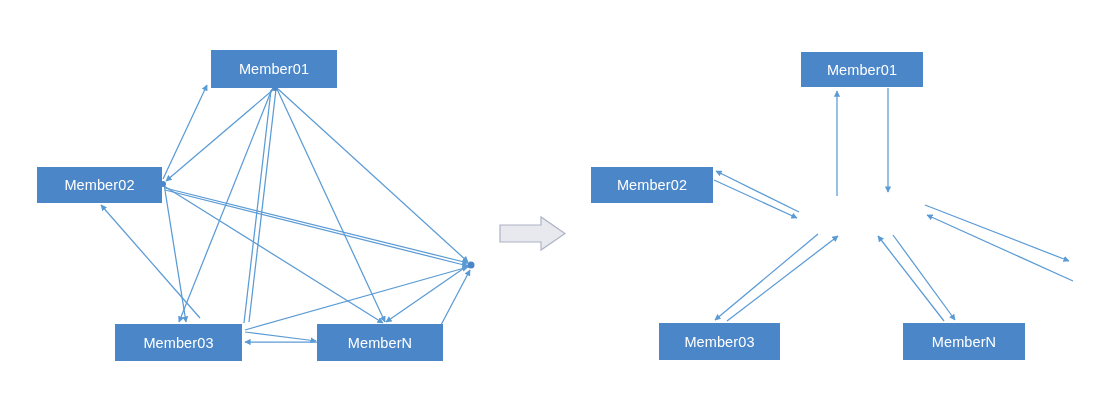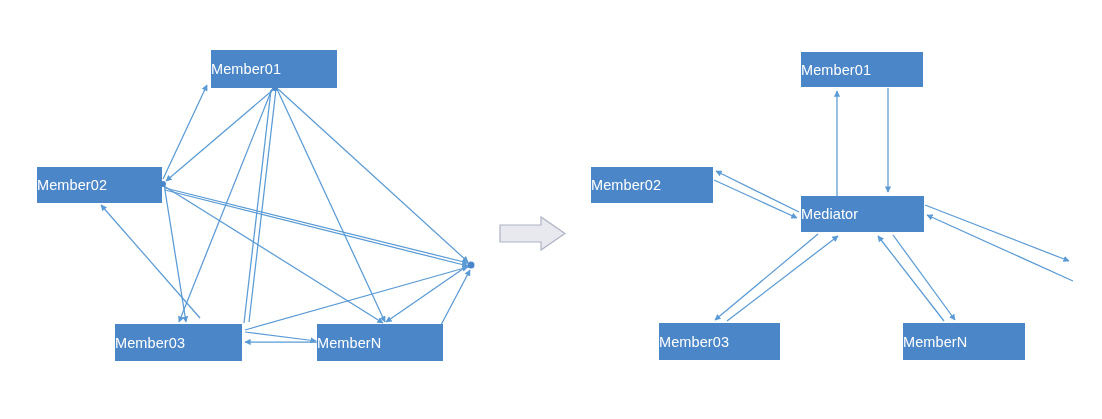--- a/index.html
+++ b/index.html
@@ -24,21 +24,21 @@
     top: 0;
     width: 1102px;
     height: 419px;
   }
   .node-box {
     position: absolute;
     background: #4A86C8;
     color: #ffffff;
     display: flex;
     align-items: center;
-    justify-content: flex-start;
+    justify-content: center;
     font-size: 14.5px;
     font-family: "Liberation Sans", sans-serif;
     letter-spacing: 0.1px;
     box-sizing: border-box;
     z-index: 5;
     user-select: none;
   }
   .edge-line {
     stroke: #5B9BD5;
     stroke-width: 1.25;
@@ -139,23 +139,20 @@
   </div>
 
   <div class="node-box" style="left:801px; top:52px; width:122px; height:35px;">
     <span>Member01</span>
   </div>
 
   <div class="node-box" style="left:591px; top:167px; width:122px; height:36px;">
     <span>Member02</span>
   </div>
 
-  <div class="node-box" style="left:801px; top:196px; width:123px; height:36px;">
-    <span>Mediator</span>
-  </div>
 
   <div class="node-box" style="left:659px; top:323px; width:121px; height:37px;">
     <span>Member03</span>
   </div>
 
   <div class="node-box" style="left:903px; top:323px; width:122px; height:37px;">
     <span>MemberN</span>
   </div>
 
 </div>

